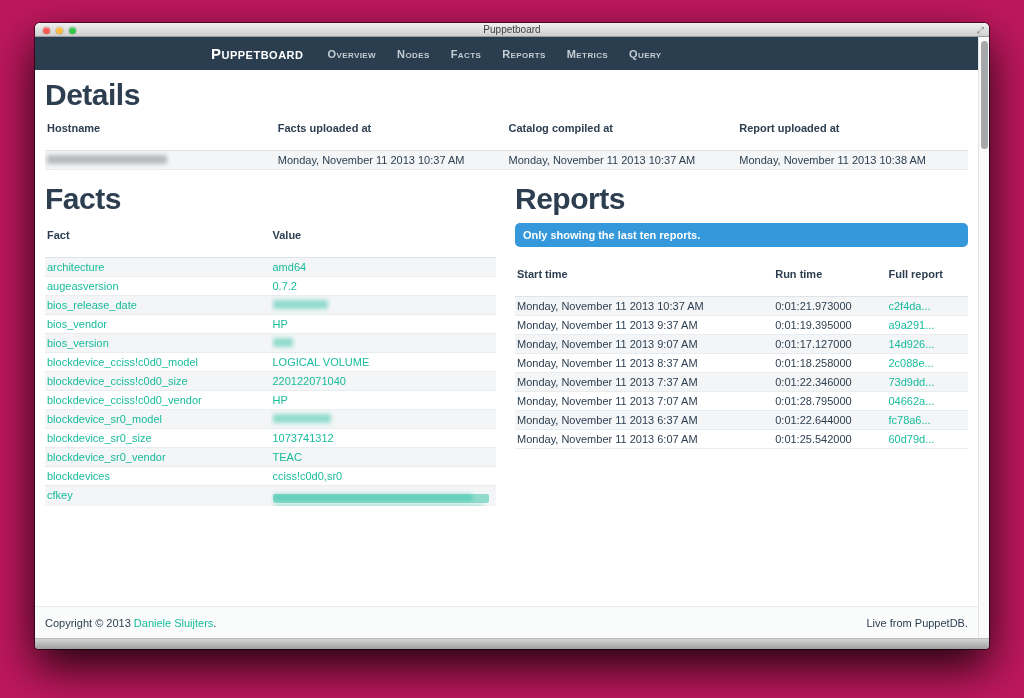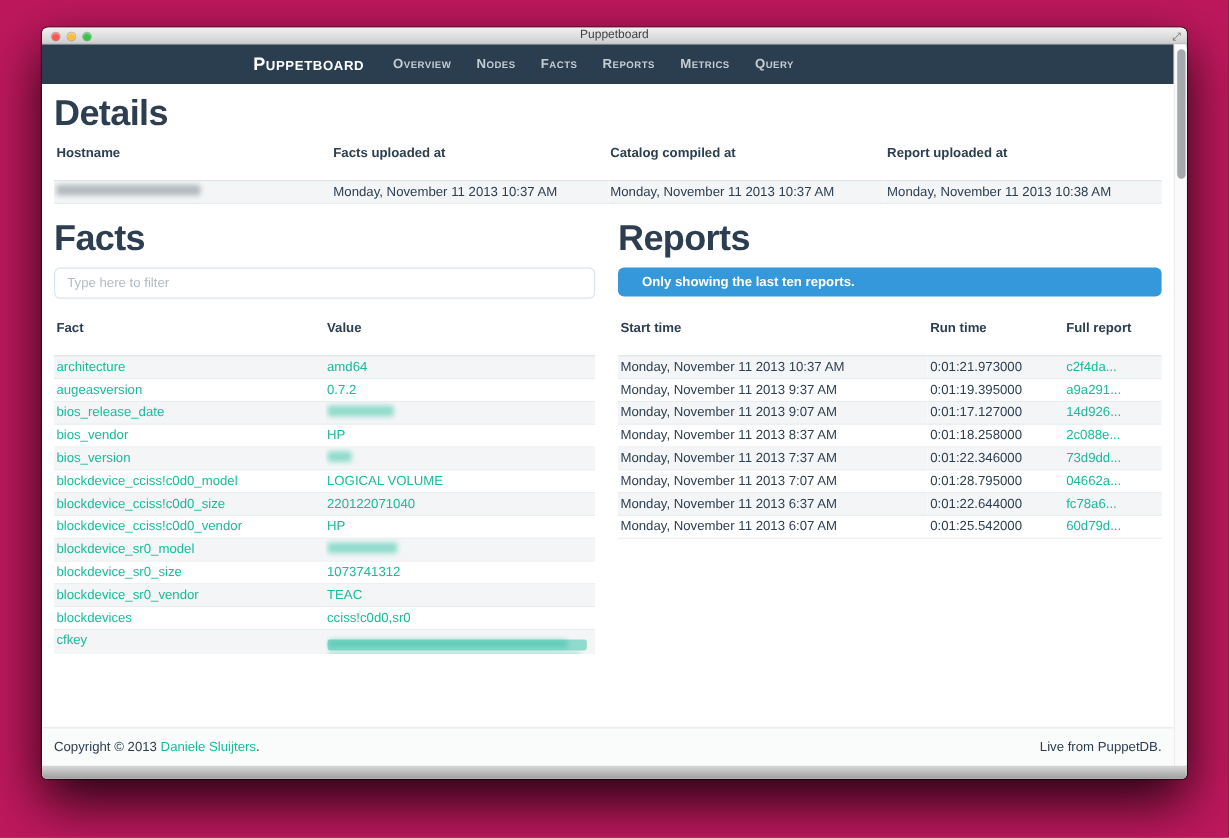--- a/index.html
+++ b/index.html
@@ -60,21 +60,21 @@
 
   
   .cols{display:flex;gap:19px;align-items:flex-start;}
   .col-facts{width:451px;flex:none;}
   .col-reports{flex:1;}
   .controls-row{height:26px;margin-bottom:13px;}
   .filter-input{width:100%;height:26px;border:1px solid #dce4ec;border-radius:5px;padding:0 10px;
     font-family:"Liberation Sans",sans-serif;font-size:11px;color:var(--text);outline:none;}
   .filter-input::placeholder{color:#b4bcc2;}
   .alert{height:24px;margin-top:1px;background:var(--alert-blue);border-radius:5px;color:#fff;
-    font-weight:bold;font-size:11px;line-height:24px;padding:0 20px;}
+    font-weight:bold;font-size:11px;line-height:24px;padding:0 8px;}
 
   
   .redact{display:inline-block;height:9px;border-radius:2px;filter:blur(2px);vertical-align:baseline;}
   .redact-gray{background:rgba(130,138,144,.55);}
   .redact-teal{background:rgba(24,188,156,.45);}
   .redact-block{display:block;width:216px;filter:none;}
   .redact-line{height:7px;margin:4.6px 0;background:#18bc9c;opacity:.4;filter:blur(2px);border-radius:3px;}
 
   
   .footer{position:absolute;left:0;right:0;bottom:0;height:32px;background:#fafbfb;border-top:1px solid #e6eaec;
@@ -135,23 +135,20 @@
               <td>Monday, November 11 2013 10:37 AM</td>
               <td>Monday, November 11 2013 10:38 AM</td>
             </tr>
           </tbody>
         </table>
 
         <div class="cols">
 
           <div class="col-facts">
             <h1 class="h-col">Facts</h1>
-            <div class="controls-row">
-              <input class="filter-input" type="text" placeholder="Type here to filter" style="">
-            </div>
             <table class="t striped facts-table">
               <thead>
                 <tr>
                   <th>Fact</th>
                   <th>Value</th>
                 </tr>
               </thead>
               <tbody>
 
                   <tr>

